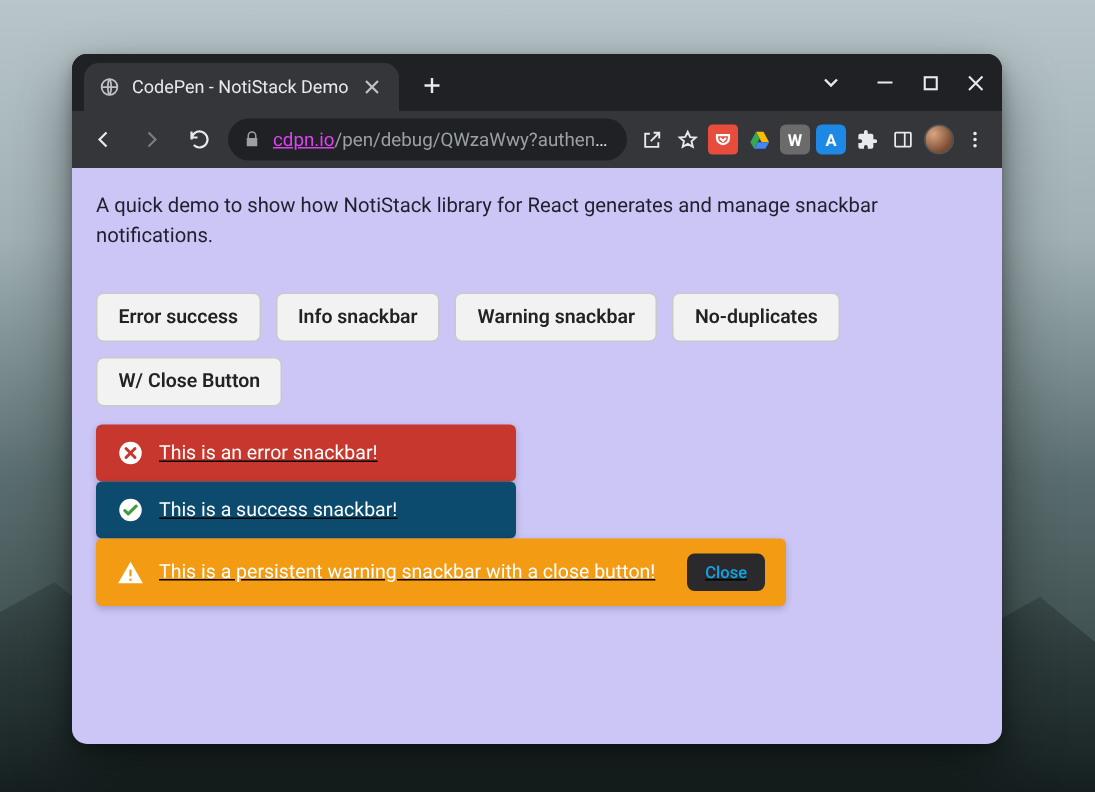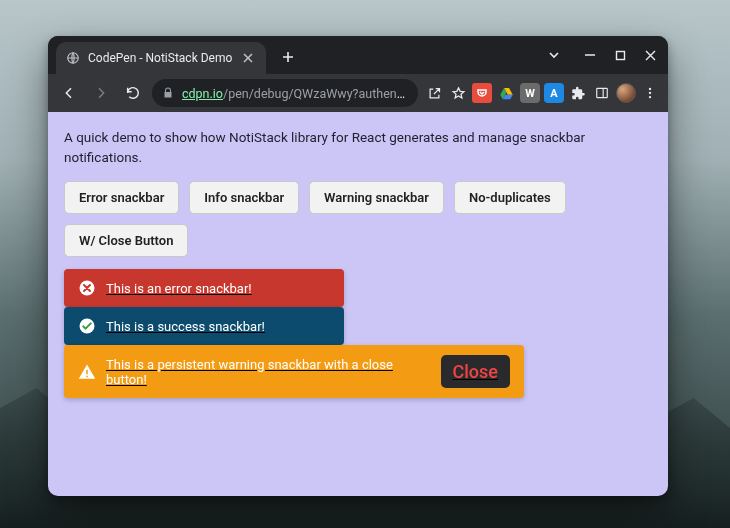--- a/index.html
+++ b/index.html
@@ -15,38 +15,38 @@
   .win-controls { position:absolute; right:4px; top:0; height:38px; display:flex; align-items:center; gap:2px; }
   .win-btn { width:28px; height:28px; display:flex; align-items:center; justify-content:center; color:#e8eaed; cursor:pointer; }
   .win-chevron { margin-right:6px; }
   
   .toolbar { height:38px; background:#35363a; display:flex; align-items:center; padding:0 8px; gap:6px; }
   .nav-btn { width:26px; height:26px; display:flex; align-items:center; justify-content:center; color:#9aa0a6; cursor:pointer; border-radius:50%; }
   .nav-btn.active { color:#e8eaed; }
   .omnibox { flex:1; height:28px; background:#202124; border-radius:14px; display:flex; align-items:center; padding:0 10px; gap:8px; color:#e8eaed; font-size:12.5px; min-width:0; }
   .omnibox .lock { color:#9aa0a6; flex-shrink:0; }
   .omnibox .url { white-space:nowrap; overflow:hidden; text-overflow:ellipsis; flex:1; }
-  .omnibox .url .domain { color:#86efac;text-decoration:underline; }
+  .omnibox .url .domain { color:#d946ef;text-decoration:underline; }
   .omnibox .url .path { color:#9aa0a6; }
   .ext-row { display:flex; align-items:center; gap:4px; }
   .ext { width:20px; height:20px; display:flex; align-items:center; justify-content:center; border-radius:4px; font-size:12px; font-weight:bold; }
   .avatar { width:20px; height:20px; border-radius:50%; background:radial-gradient(circle at 30% 30%,#d9a680,#7a4b34 70%); border:1px solid #555; }
   
   .page { flex:1; background:#cbc6f6; overflow:auto; }
   .pagewrap { padding:16px; }
-  .desc { color:#1f1f2e; font-size:13.5px; line-height:1.45; margin-bottom:14px; }
+  .desc { color:#1f1f2e; font-size:13.5px; line-height:1.45; margin-bottom:28px; }
   .btn-row { display:flex; flex-wrap:wrap; gap:10px; margin-bottom:12px; }
   .act-btn { background:#f2f2f2; border:1px solid #c9c9c9; color:#222; font-size:13px; font-weight:600; padding:8px 14px; border-radius:5px; cursor:pointer; }
   .snackwrap { display:flex; flex-direction:column; gap:0; margin-top:4px;text-decoration:underline; }
   .snack { display:flex; align-items:center; gap:10px; padding:10px 14px; border-radius:4px; color:#fff; font-size:13px; box-shadow:0 2px 5px rgba(0,0,0,.2); max-width: 460px; }
   .snack.error { background:#c8372d; }
   .snack.success { background:#0c4a6e; }
   .snack.warning { background:#f39b12; }
   .snack .msg { flex:1; }
-  .snack .close-btn { background:#2a2a2c; color:#ef4444; font-size:18px; font-weight:500; padding:6px 12px; border-radius:5px; cursor:pointer; }
+  .snack .close-btn { background:#2a2a2c; color:#0ea5e9; font-size:11px; font-weight:500; padding:6px 12px; border-radius:5px; cursor:pointer; }
   .snack-icon { width:18px; height:18px; flex-shrink:0; }
   svg { display:block; }
 </style>
 </head>
 <body>
 
 <div class="desktop-trees"></div>
 
 <div class="browser">
 
@@ -167,21 +167,21 @@
           </svg>
         </div>
     </div>
   </div>
 
   <div class="page">
     <div class="pagewrap">
       <p class="desc">A quick demo to show how NotiStack library for React generates and manage snackbar notifications.</p>
 
       <div class="btn-row">
-        <button class="act-btn">Error snackbar</button>
+        <button class="act-btn">Error success</button>
         <button class="act-btn">Info snackbar</button>
         <button class="act-btn">Warning snackbar</button>
         <button class="act-btn">No-duplicates</button>
         <button class="act-btn">W/ Close Button</button>
       </div>
 
       <div class="snackwrap">
         <div class="snack error" style="max-width:280px">
           <span>
             <svg class="snack-icon" viewBox="0 0 24 24">

